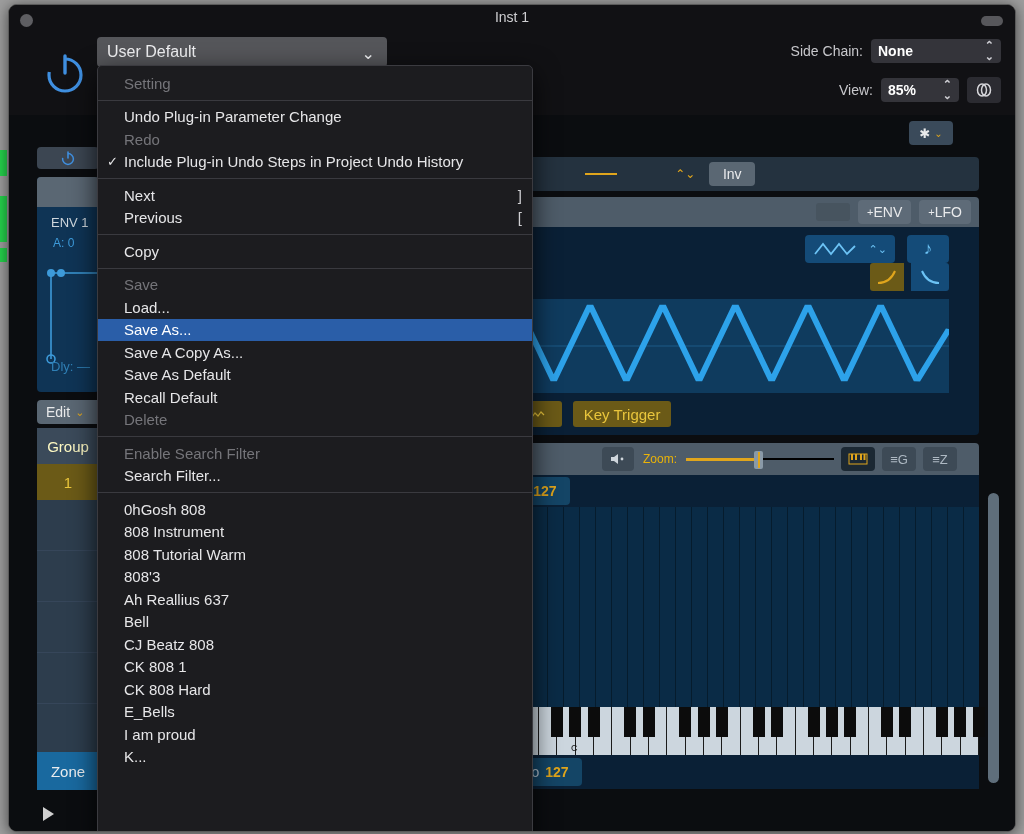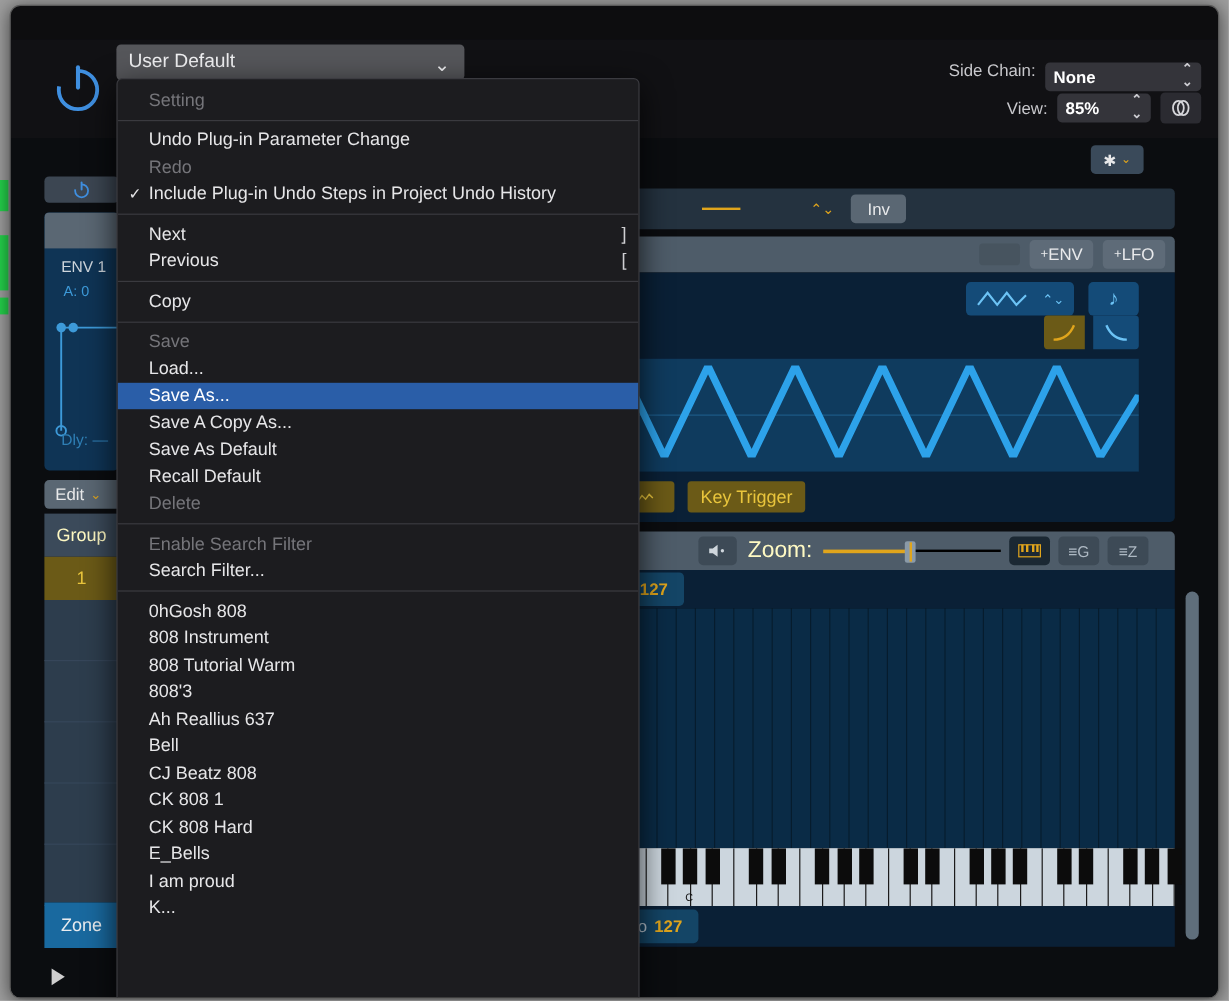--- a/index.html
+++ b/index.html
@@ -31,21 +31,21 @@
               border-radius:4px;display:flex;align-items:center;padding:0 10px;
               box-sizing:border-box;}
   .preset-btn span{color:#f0f0f2;font-size:16px;}
   .preset-chev{position:absolute;right:12px;top:7px;color:#d4d4d6;font-size:13px;}
 
   .sc-row{position:absolute;right:14px;top:6px;display:flex;align-items:center;gap:8px;}
   .vw-row{position:absolute;right:14px;top:44px;display:flex;align-items:center;gap:8px;}
   .lbl{color:#c8c8cc;font-size:14px;}
   .field{background:#34343a;border-radius:4px;height:24px;display:flex;align-items:center;
          padding:0 7px;color:#fff;font-size:14px;font-weight:bold;gap:6px;}
-  .field.w-none{width:116px;justify-content:space-between;margin-top:13px;}
+  .field.w-none{width:116px;justify-content:space-between;}
   .field.w-view{width:64px;justify-content:space-between;align-items:center;}
   .stepper{color:#cfcfd4;font-size:11px;line-height:1;}
   .linkbtn{width:34px;height:26px;background:#2b2b31;border-radius:4px;display:flex;
            align-items:center;justify-content:center;}
 
   
   .body-area{position:absolute;left:0;top:110px;width:100%;height:716px;background:#0b0d10;}
 
   
   .lpanel{position:absolute;left:16px;top:0;width:72px;height:716px;}
@@ -157,21 +157,21 @@
   .bg-gold{background:#6b5a17;color:#e9c53c;}
   .pill{height:26px;border-radius:3px;display:flex;align-items:center;
         justify-content:center;font-size:15px;padding:0 11px;}
 
   
   .maphdr{position:absolute;left:0;top:328px;width:880px;height:32px;background:#4e5c69;
           border-radius:4px 4px 0 0;display:flex;align-items:center;}
   .maphdr .t{color:#e6e8ea;font-size:14px;letter-spacing:.8px;margin-left:14px;}
   .spk{width:32px;height:24px;background:#3d4a56;border-radius:4px;display:flex;
        align-items:center;justify-content:center;}
-  .zm{color:#fef9c3;font-size:19px;margin:16px 9px;}
+  .zm{color:#eab308;font-size:12px;margin:16px 9px;}
   .zslide{position:relative;width:148px;height:16px;}
   .zslide .tl{position:absolute;top:7px;left:0;width:72px;height:3px;background:#e0a51c;}
   .zslide .tr{position:absolute;top:7px;left:72px;width:76px;height:2px;background:#000;}
   .zslide .th{position:absolute;left:68px;top:0;width:9px;height:18px;background:#8a9aa8;
               border-radius:2px;}
   .zslide .th i{position:absolute;left:3.5px;top:1px;width:2px;height:16px;background:#e0a51c;}
   .vbtn{width:34px;height:24px;border-radius:4px;display:flex;align-items:center;
         justify-content:center;margin-left:7px;font-size:13px;color:#aeb9c3;background:#3d4a56;}
   .vbtn.on{background:#1b2833;color:#e0a51c;}
 
@@ -225,20 +225,25 @@
 
 <div class="root">
   <div class="desk"></div>
 
   <div class="gmark" style="top:150px;height:26px;"></div>
   <div class="gmark" style="top:196px;height:46px;"></div>
   <div class="gmark" style="top:248px;height:14px;"></div>
 
   <div class="win">
 
+    <div class="titlebar">
+      <div class="tb-dot"></div>
+      <div class="tb-title">Inst 1</div>
+      <div class="tb-pill"></div>
+    </div>
 
     <div class="header">
       <div class="power">
         <svg width="48" height="48" viewBox="0 0 48 48">
           <circle cx="24" cy="26" r="16" fill="none" stroke="#3f8fe0" stroke-width="3.2" stroke-dasharray="78 24" transform="rotate(-90 24 26)"></circle>
           <line x1="24" y1="7" x2="24" y2="24" stroke="#3f8fe0" stroke-width="3.4" stroke-linecap="round"></line>
         </svg>
       </div>
 
       <div class="preset-btn">

